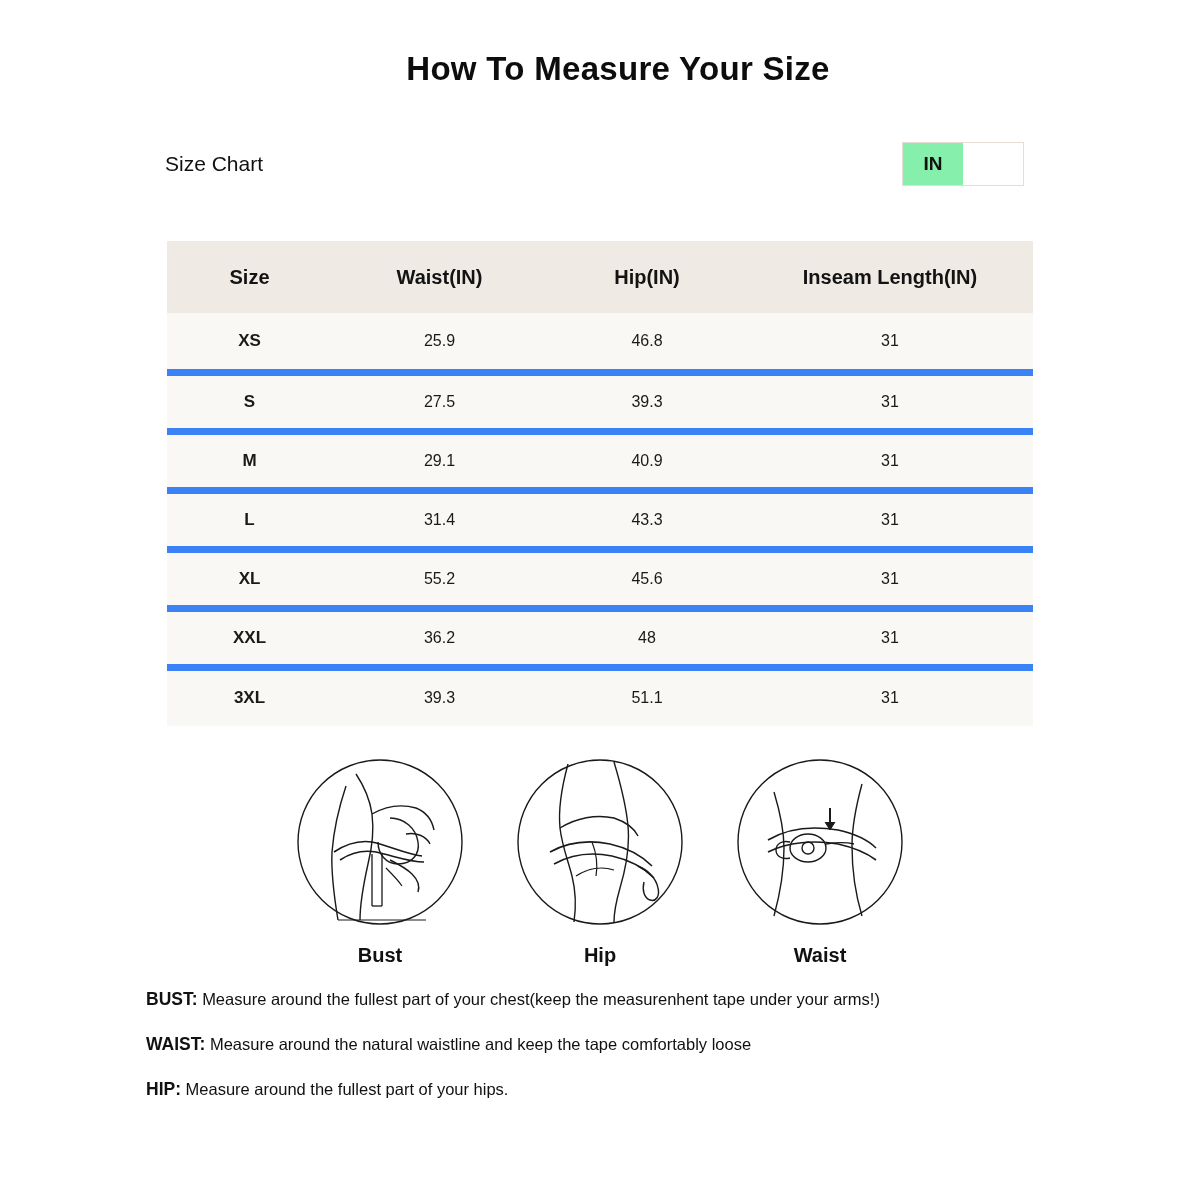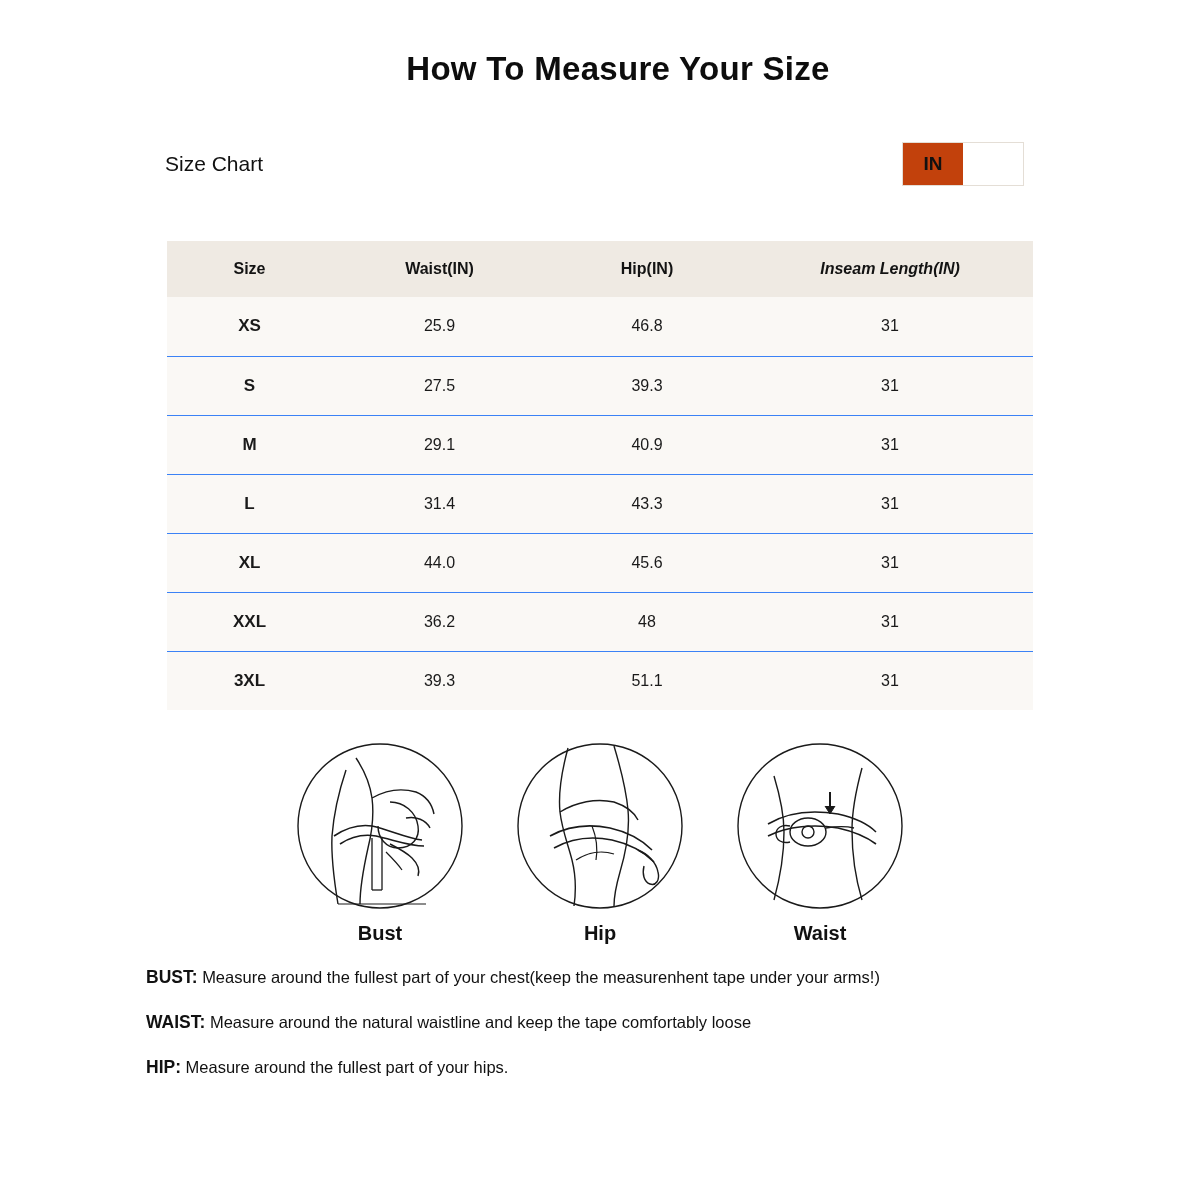--- a/index.html
+++ b/index.html
@@ -48,52 +48,52 @@
   .unit-toggle .unit {
     flex: 1;
     display: flex;
     align-items: center;
     justify-content: center;
     font-size: 19px;
     font-weight: bold;
     color: #111;
   }
   .unit-toggle .unit.active {
-    background: #c2410c;
+    background: #86efac;
   }
   .unit-toggle .unit.inactive {
     background: #ffffff;
   }
 
   table.size-table {
     border-collapse: collapse;
     margin: 55px auto 0 auto;
     width: 866px;
     background: #faf8f5;
     table-layout: fixed;
   }
   table.size-table thead th {
     background: #efeae3;
-    font-size: 16px;
-    font-weight: bold;
-    height: 56px;
+    font-size: 20px;
+    font-weight: bold;
+    height: 72px;
     color: #131313;
     border: none;
     text-align: center;
   }
   table.size-table thead th.col-size { width: 165px; }
   table.size-table thead th.col-waist { width: 215px; }
   table.size-table thead th.col-hip { width: 200px; }
-  table.size-table thead th.col-inseam { width: 286px; font-style: italic; }
+  table.size-table thead th.col-inseam { width: 286px; }
 
   table.size-table tbody td {
     height: 59px;
     font-size: 16px;
     text-align: center;
-    border-bottom: 1px solid #3b82f6;
+    border-bottom: 7px solid #3b82f6;
     color: #1a1a1a;
     background: #faf8f5;
   }
   table.size-table tbody tr:last-child td {
     border-bottom: none;
   }
   table.size-table tbody td.size-cell {
     font-weight: bold;
     font-size: 17px;
   }
@@ -104,21 +104,21 @@
     gap: 48px;
     margin-top: 30px;
   }
   .figure {
     width: 172px;
     text-align: center;
   }
   .figure .caption {
     font-size: 20px;
     font-weight: bold;
-    margin-top: 6px;
+    margin-top: 12px;
     color: #111;
   }
 
   .notes {
     margin: 22px 0 0 146px;
     width: 960px;
   }
   .note {
     margin-bottom: 24px;
     font-size: 16.5px;
@@ -174,21 +174,21 @@
         <td>31</td>
       </tr>
       <tr>
         <td class="size-cell">L</td>
         <td>31.4</td>
         <td>43.3</td>
         <td>31</td>
       </tr>
       <tr>
         <td class="size-cell">XL</td>
-        <td>44.0</td>
+        <td>55.2</td>
         <td>45.6</td>
         <td>31</td>
       </tr>
       <tr>
         <td class="size-cell">XXL</td>
         <td>36.2</td>
         <td>48</td>
         <td>31</td>
       </tr>
       <tr>

